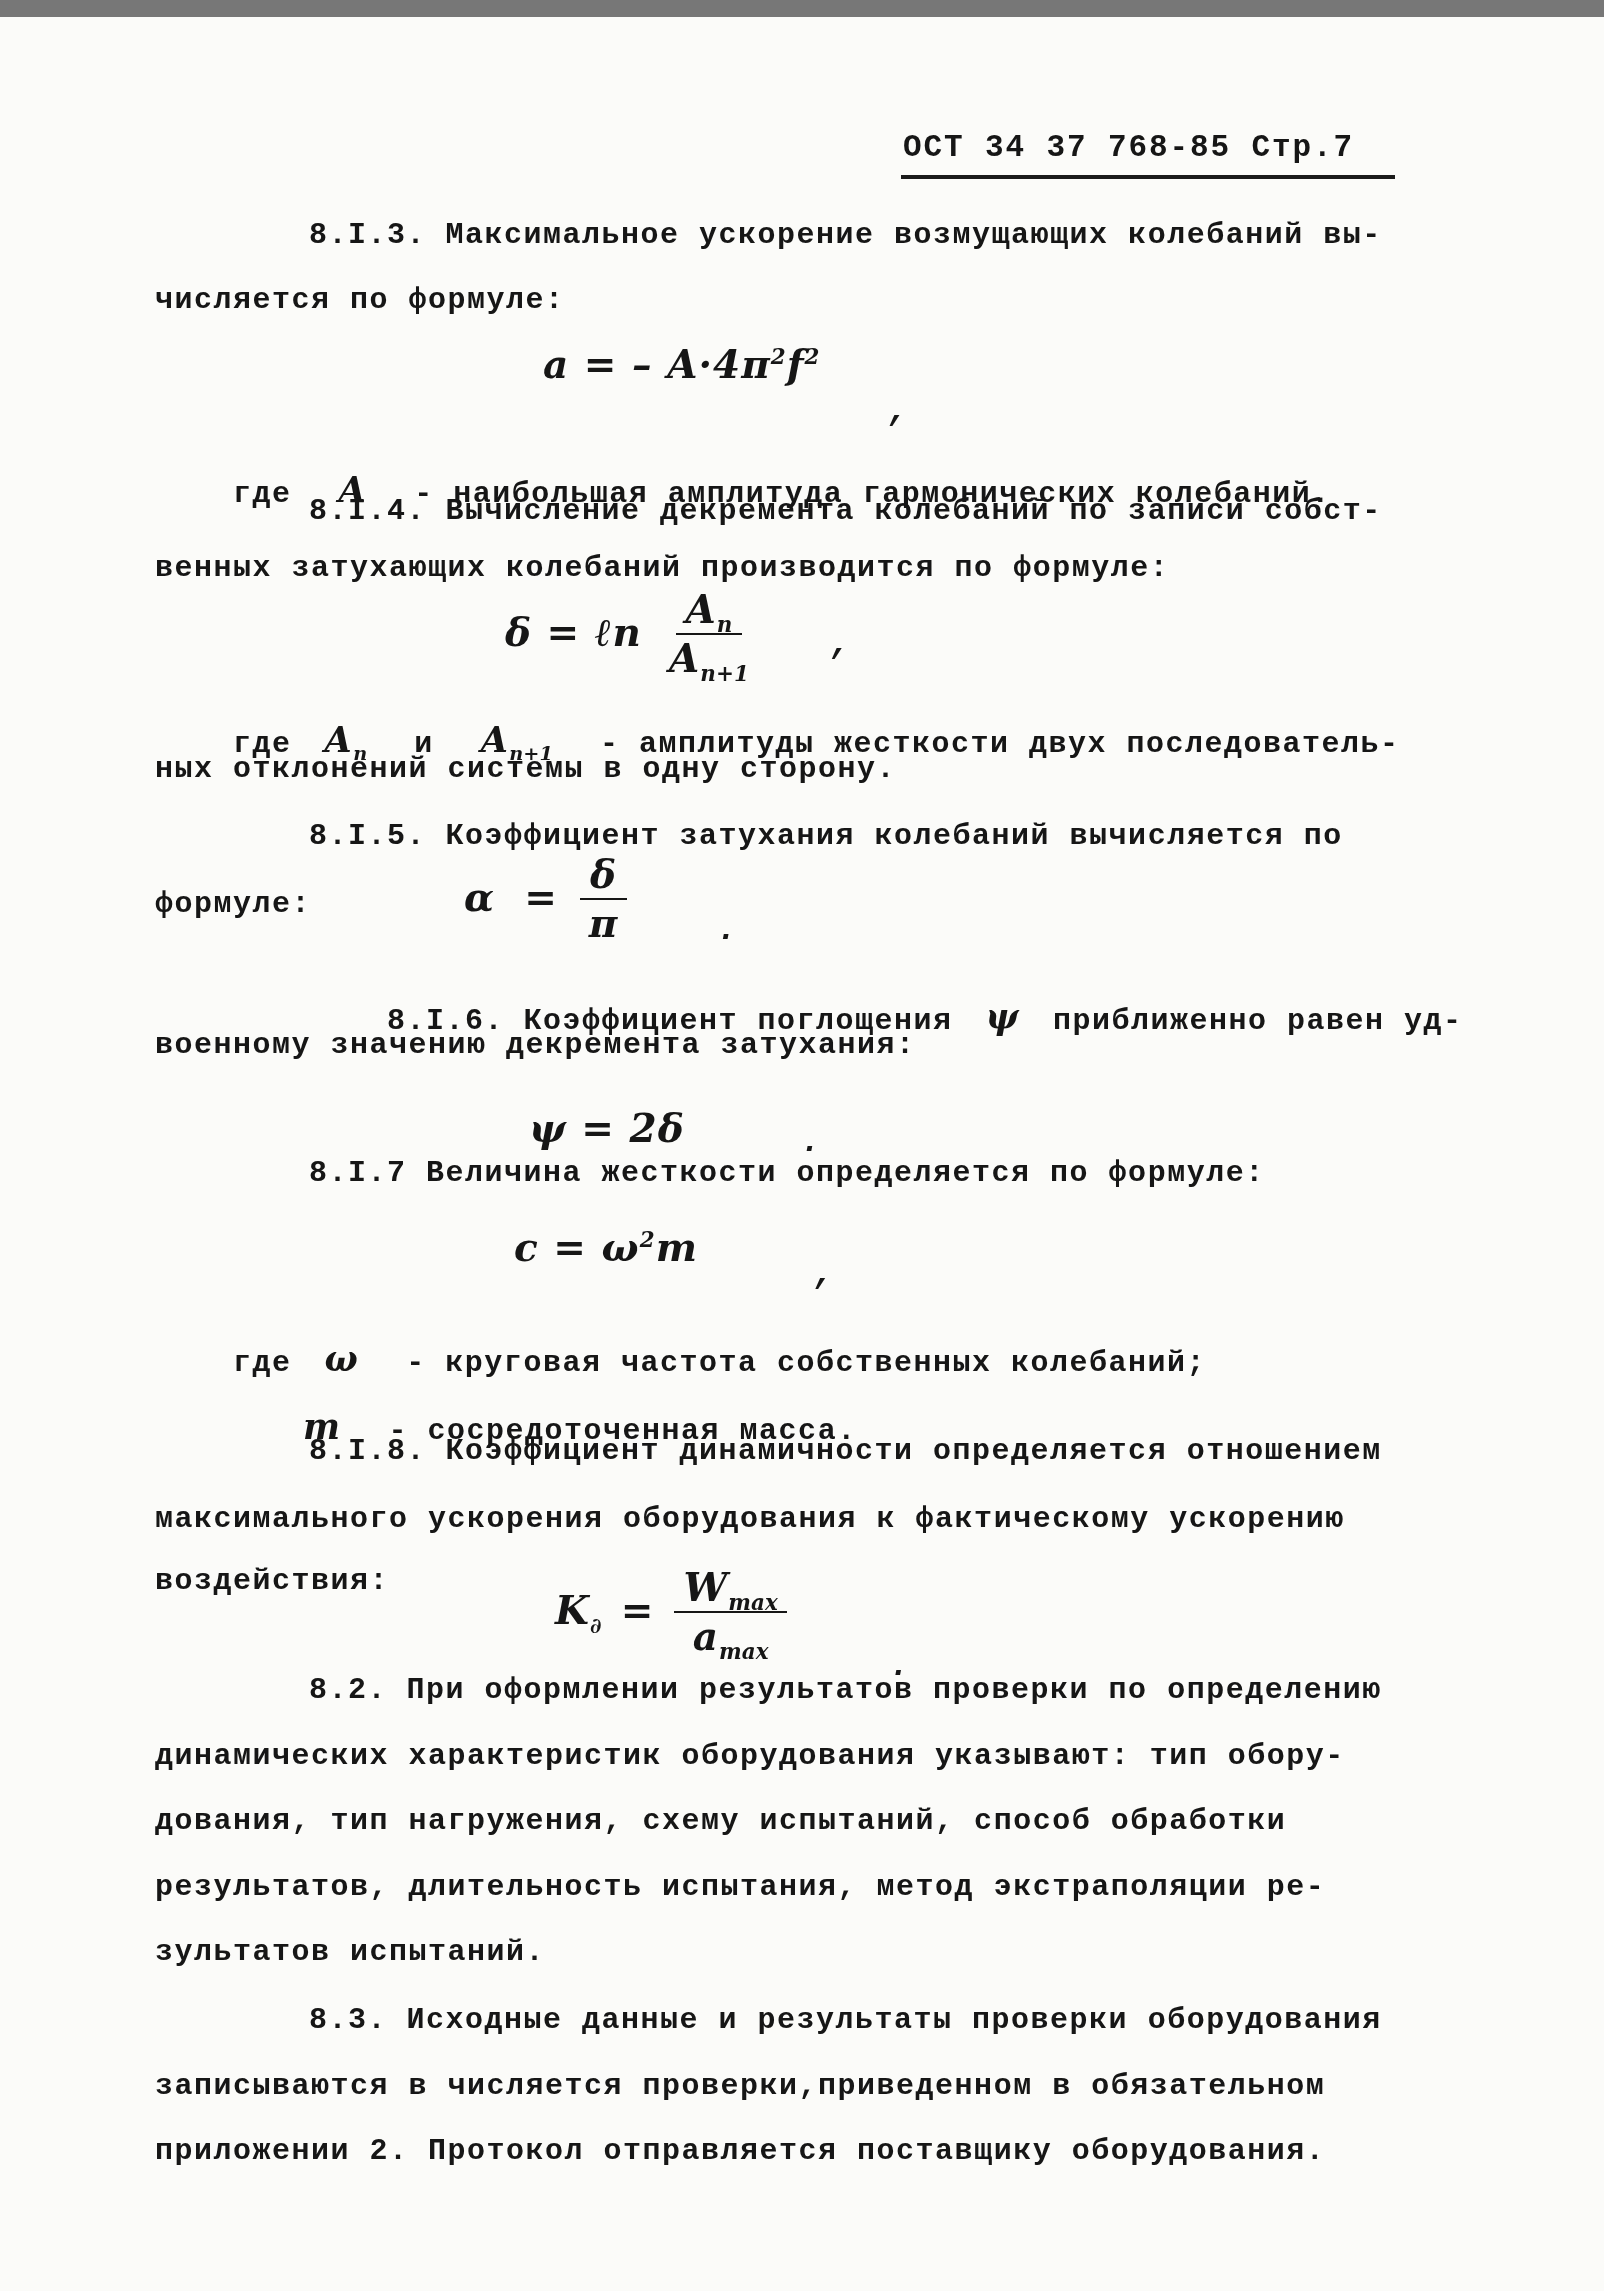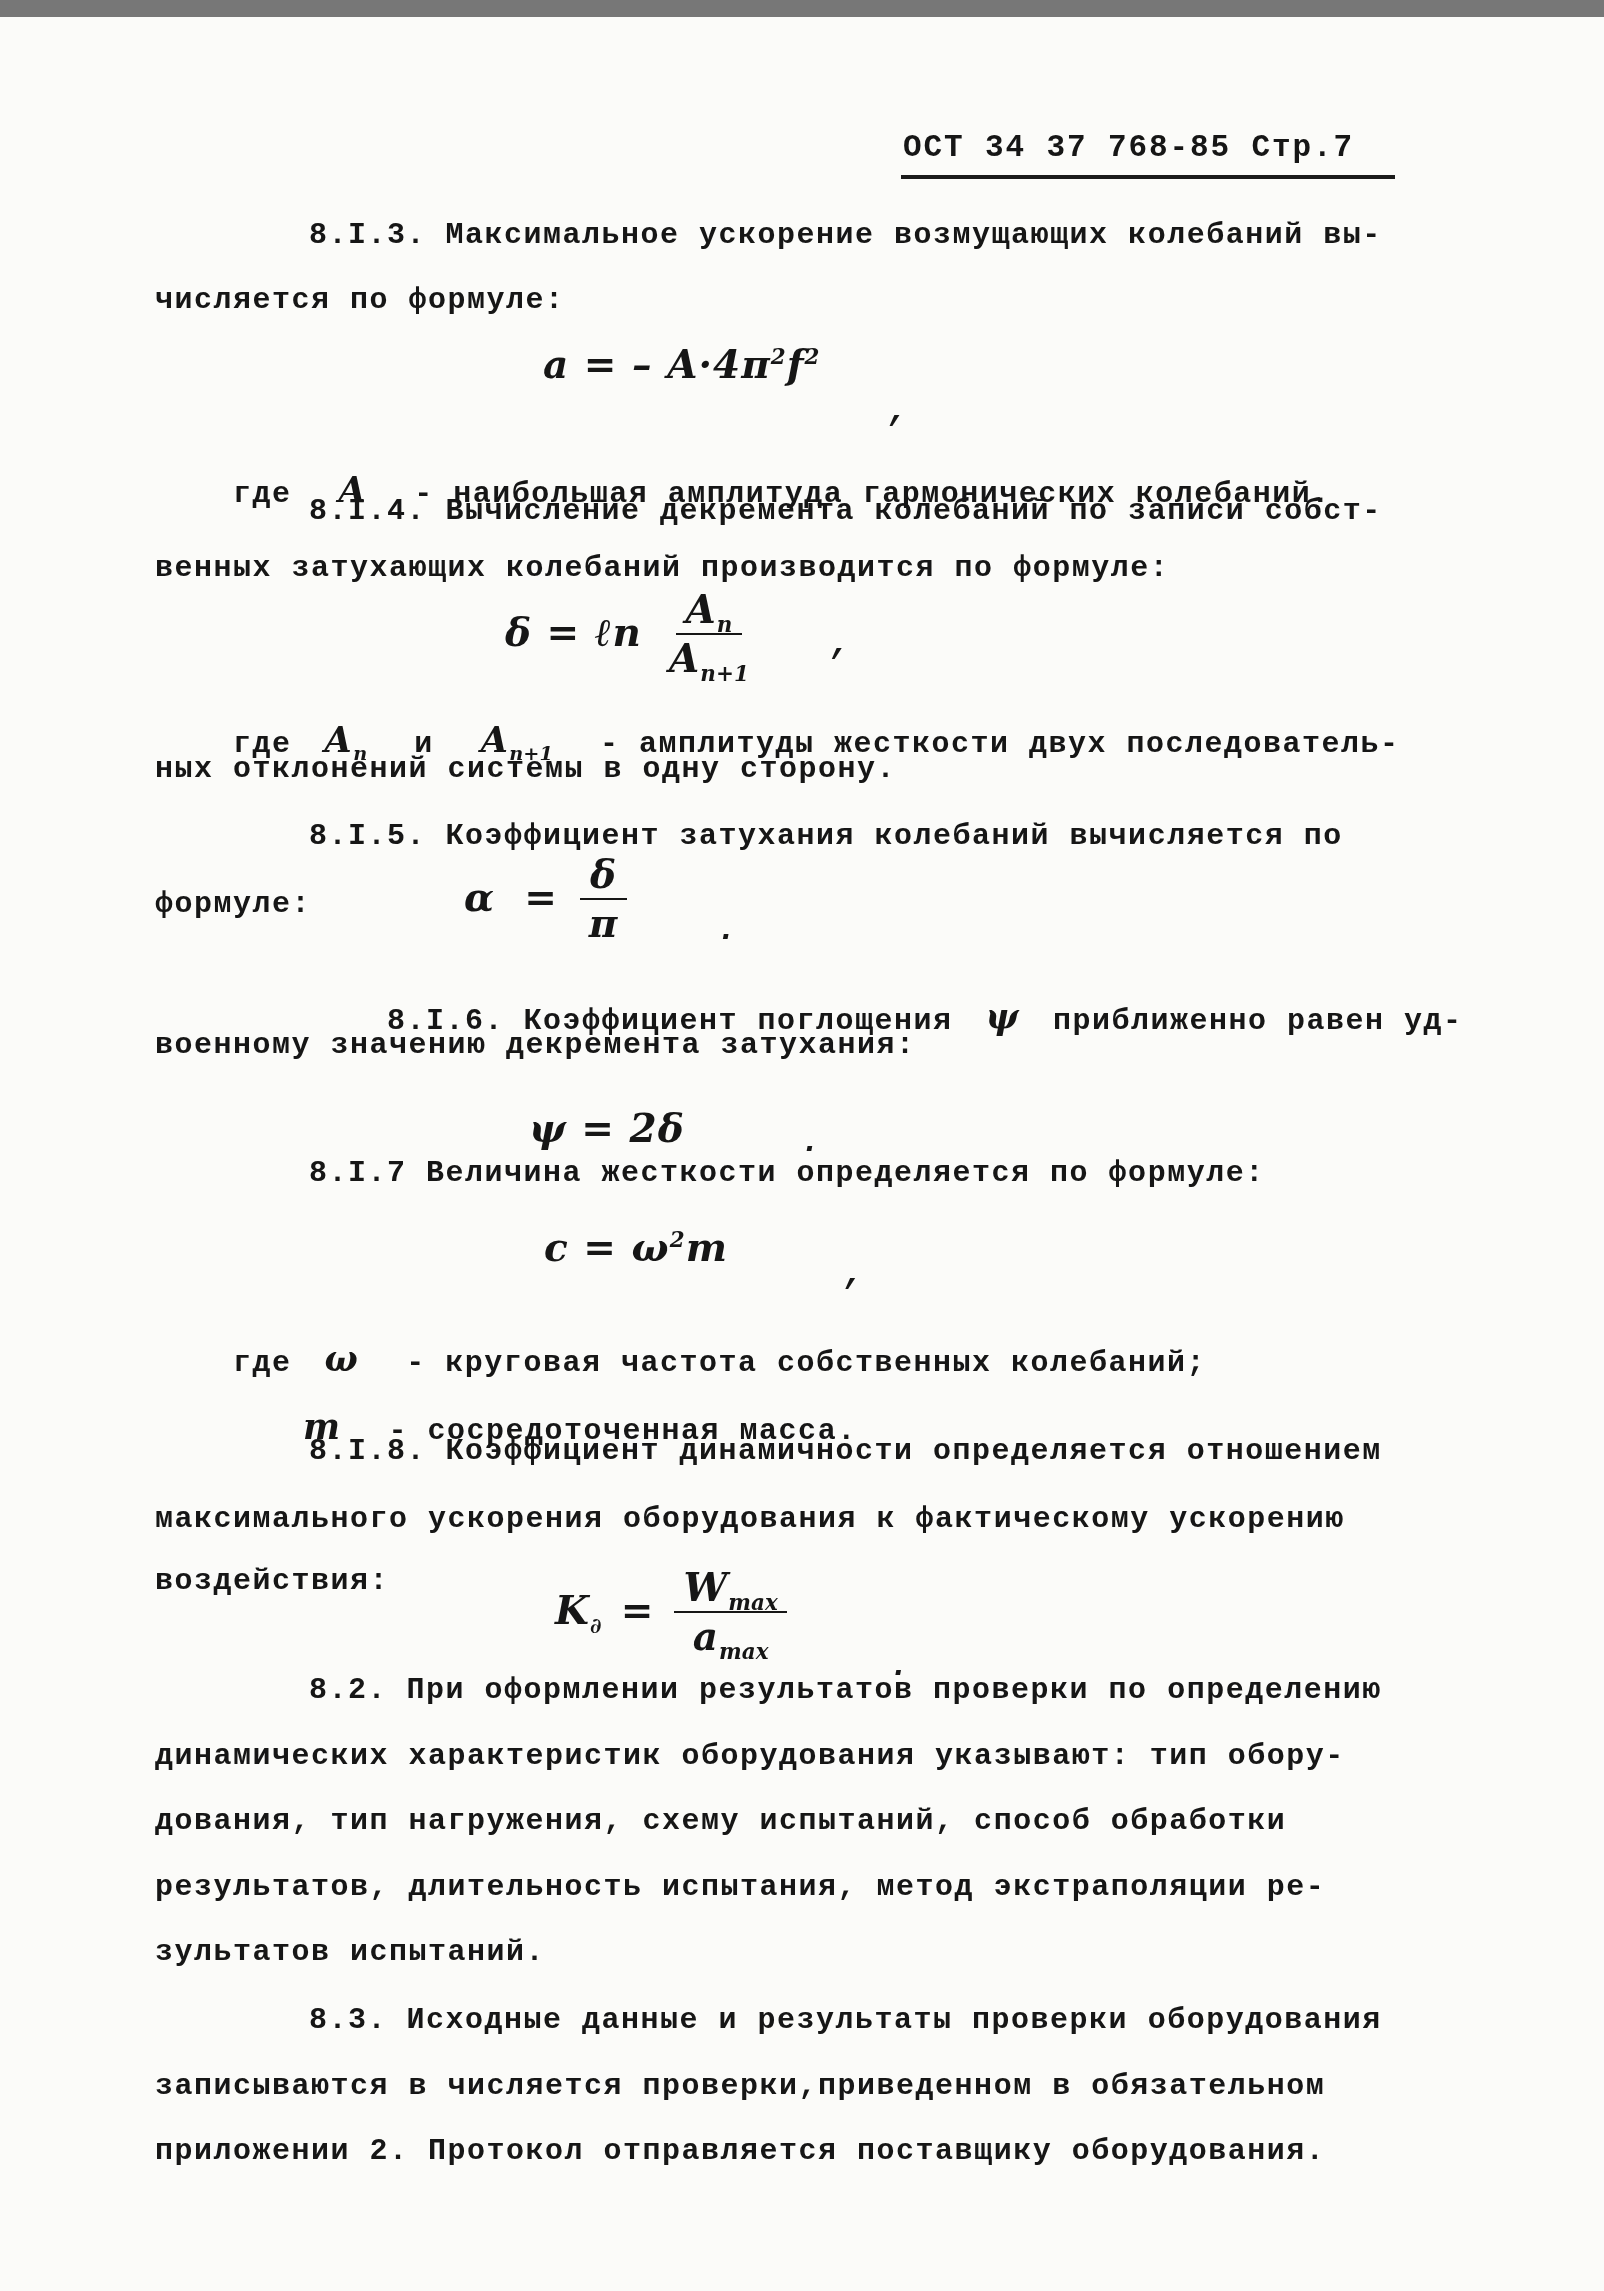--- a/index.html
+++ b/index.html
@@ -120,21 +120,21 @@
   </div>
   <div class="tl" style="top:1009px;left:155px;">военному значению декремента затухания:</div>
 
   <div class="formula hw" style="top:1092px;left:529px;">
     <span>ψ = 2δ</span>
     <span class="punct" style="transform:translateY(13.6px);margin-left:116px;">.</span>
   </div>
 
   <div class="tl" style="top:1137px;left:309px;">8.I.7 Величина жесткости определяется по формуле:</div>
 
-  <div class="formula hw" style="top:1211px;left:544px;">
+  <div class="formula hw" style="top:1211px;left:514px;">
     <span><span>c = ω</span><sup>2</sup><span>m</span></span>
     <span class="punct" style="transform:translateY(27px);margin-left:116px;">,</span>
   </div>
 
   <div class="tl" style="top:1351px;left:225px;">
     <span class="sym">m</span><span class="gap-m"></span><span>- сосредоточенная масса.</span>
   </div>
   <div class="tl" style="top:1283px;left:155px;">
     <span>где</span><span class="gap-s"></span><span class="sym">ω</span><span class="gap-m"></span><span>- круговая частота собственных колебаний;</span>
   </div>

